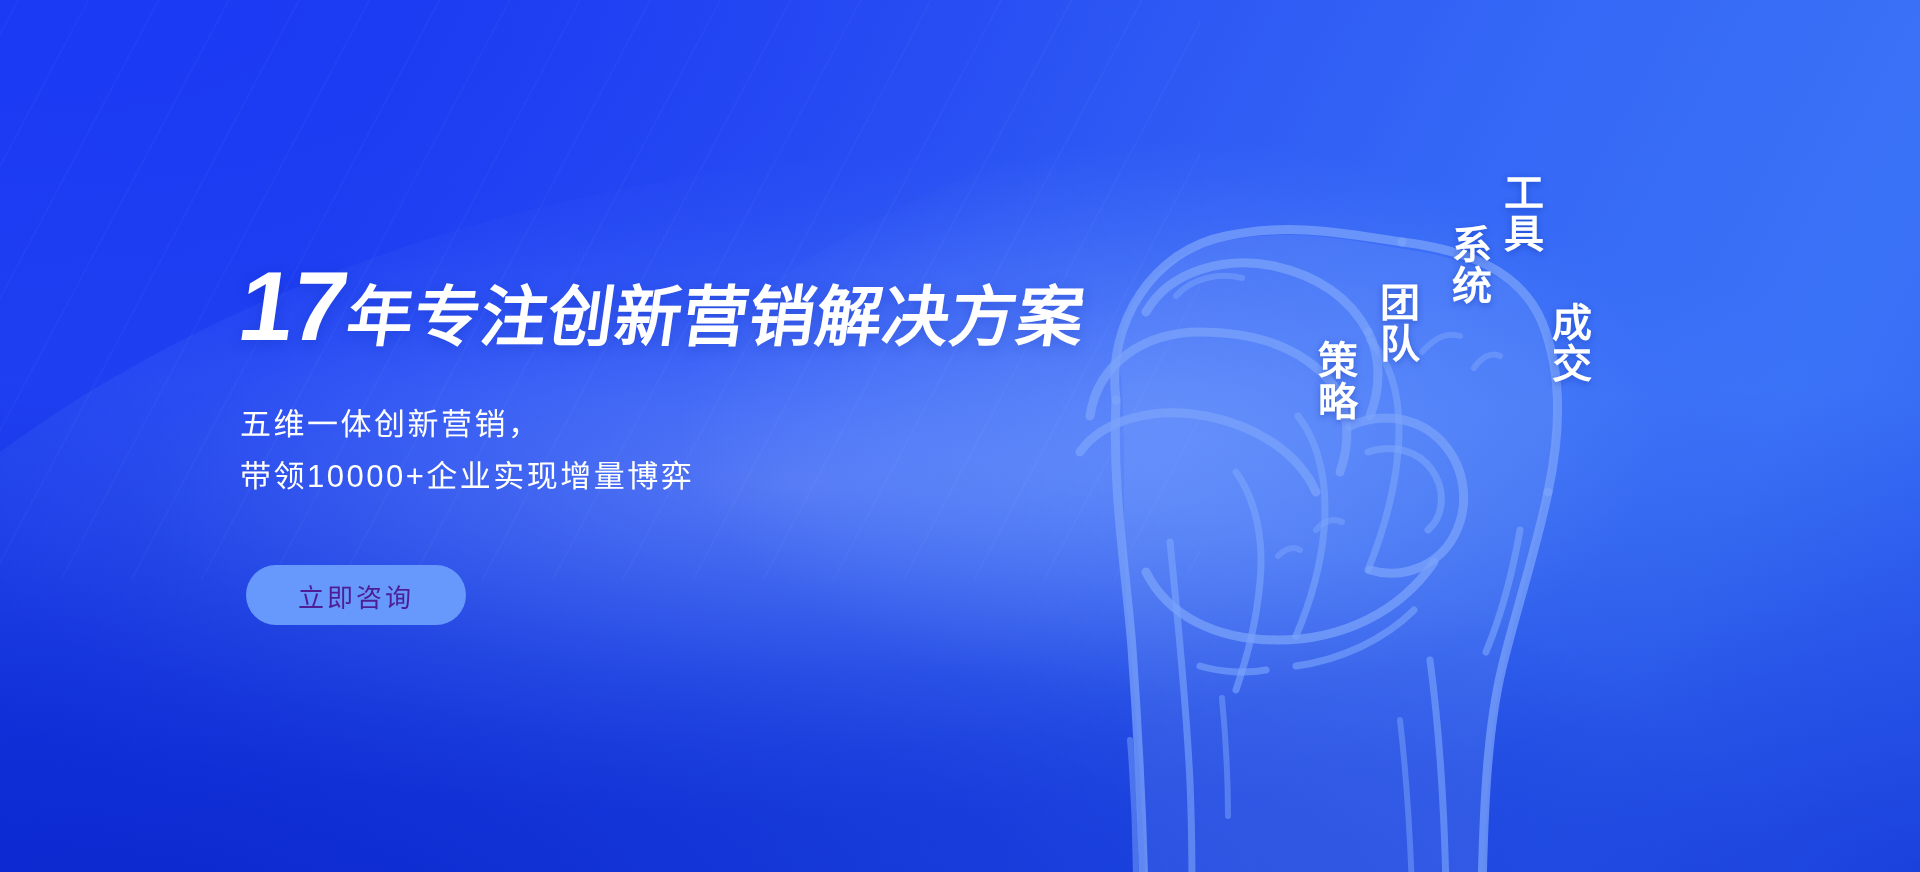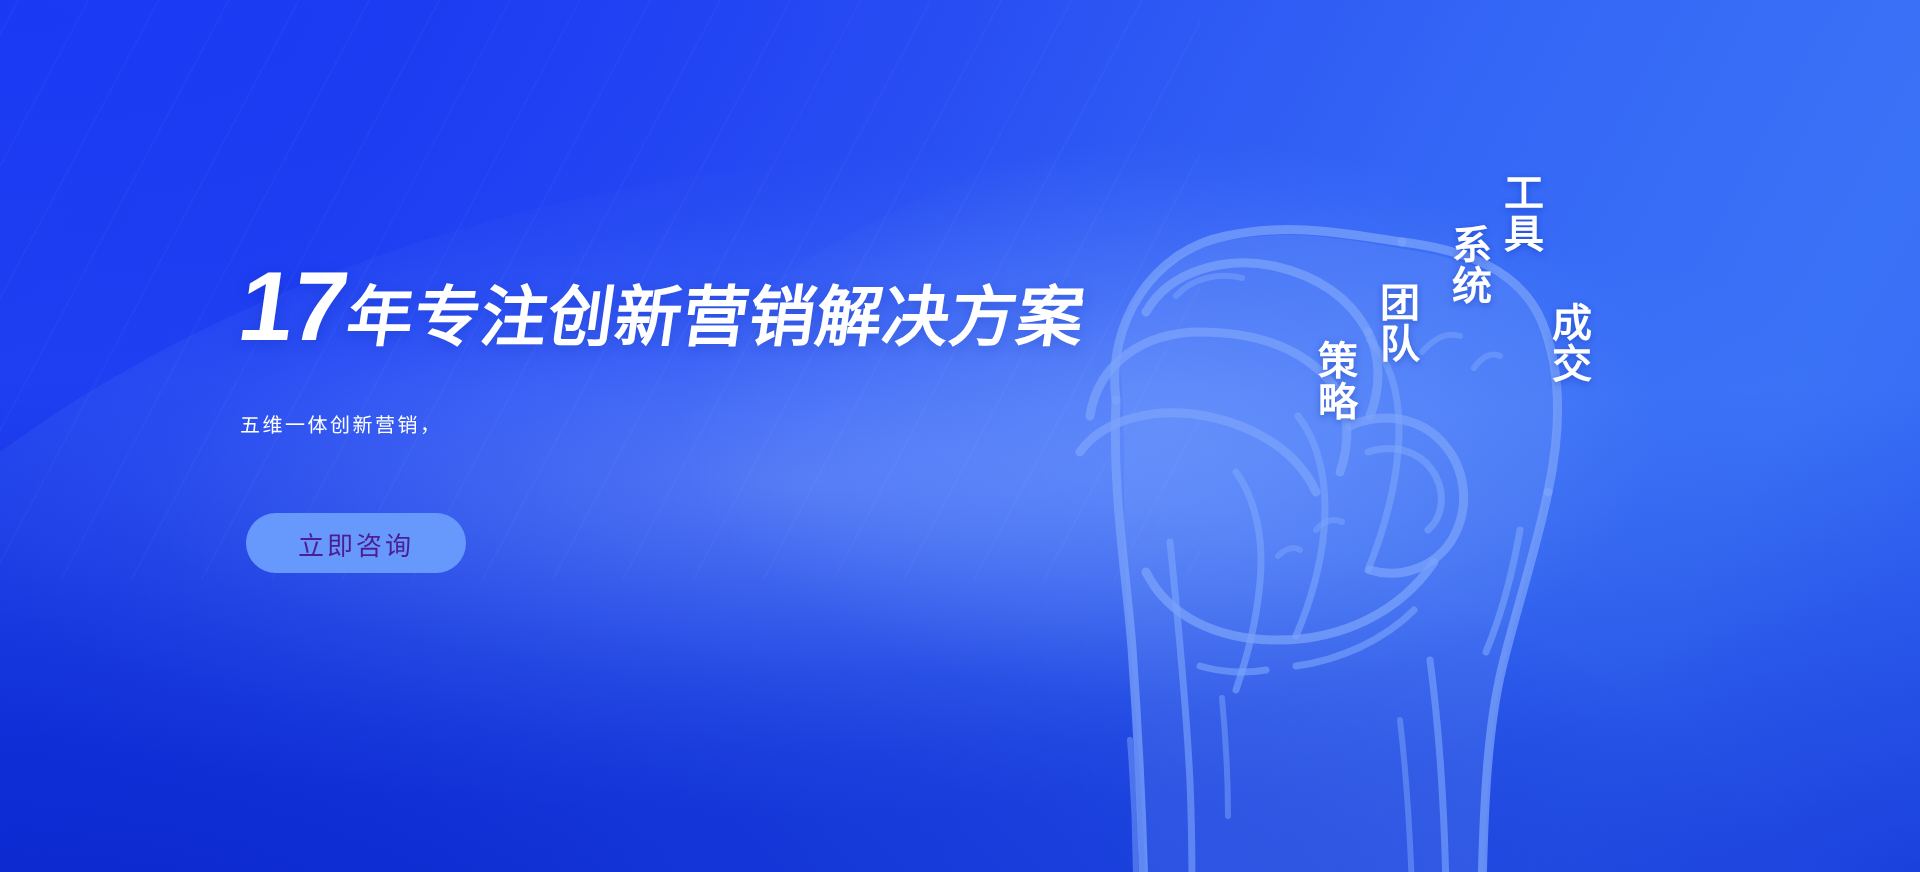--- a/index.html
+++ b/index.html
@@ -149,21 +149,21 @@
     font-size: 66px;
     line-height: 1;
     font-weight: 700;
     letter-spacing: 1px;
     margin-left: 4px;
   }
 
   .subtitle {
     margin-top: 44px;
     color: #ffffff;
-    font-size: 20px;
+    font-size: 31px;
     line-height: 52px;
     letter-spacing: 2.5px;
     font-weight: 400;
   }
   .subtitle div { white-space: nowrap; }
 
   .cta {
     display: inline-flex;
     align-items: center;
     justify-content: center;
@@ -249,18 +249,19 @@
 
   <div class="content">
 
     <h1 class="headline">
       <span class="num">17</span>
       <span class="rest">年专注创新营销解决方案</span>
     </h1>
 
     <div class="subtitle">
       <div>五维一体创新营销，</div>
+      <div>带领10000+企业实现增量博弈</div>
     </div>
 
     <button class="cta">立即咨询</button>
 
   </div>
 </div>
 
 </body></html>

